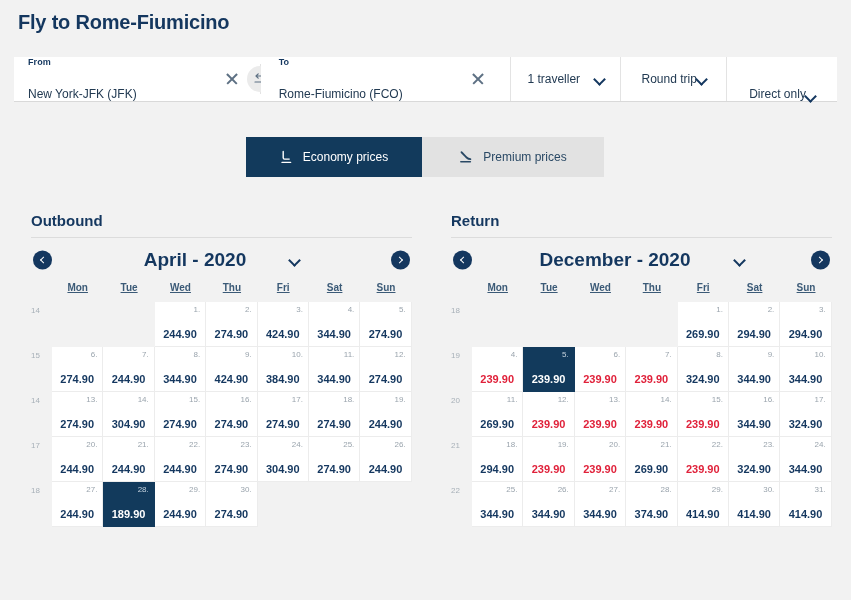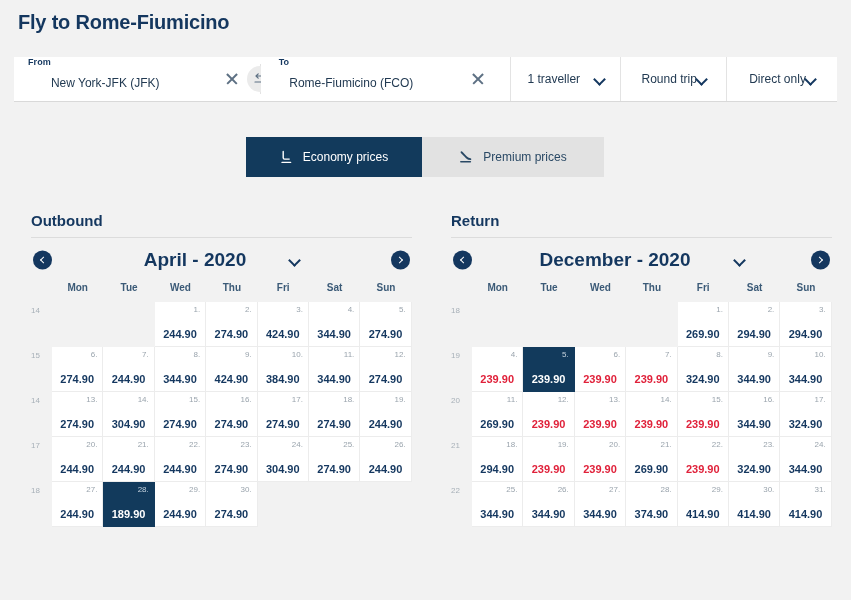--- a/index.html
+++ b/index.html
@@ -23,21 +23,21 @@
   
   .searchbar {
     position: absolute; left: 14px; top: 57px;
     width: 823px; height: 44px;
     display: flex; align-items: stretch;
     background: #ffffff;
     box-shadow: 0 1px 0 rgba(0,0,0,0.10);
   }
   .field {
     position: relative; background: #fff; height: 44px;
-    display: flex; flex-direction: row; 
+    display: flex; flex-direction: column; justify-content: center;
   }
   .field.from { width: 246px; padding-left: 14px; }
   .field.to   { width: 250px; padding-left: 18px; }
   .field-label {
     font-size: 9px; font-weight: bold; color: #14375f;
     line-height: 11px; letter-spacing: 0.1px;
   }
   .field-value {
     font-size: 12px; color: #223a52; line-height: 15px; margin-top: 19px;
   }
@@ -66,21 +66,21 @@
     cursor: pointer;
   }
 
   .select-field {
     height: 44px; display: flex; align-items: center; justify-content: center;
     font-size: 12px; color: #223a52; background: #fff; cursor: pointer;
     border-left: 1px solid #e3e3e3;
   }
   .select-field.travellers { width: 110px; justify-content: space-between; padding: 0 16px; }
   .select-field.trip       { width: 106px; }
-  .select-field.direct     { width: 111px; }
+  .select-field.direct     { width: 111px; align-items: flex-end; }
   .chev {
     width: 9px; height: 9px; position: relative; flex: none;
   }
   .chev::before {
     content: ""; position: absolute; left: 0; top: 0;
     width: 7px; height: 7px;
     border-right: 2px solid #14375f; border-bottom: 2px solid #14375f;
     transform: rotate(45deg);
   }
 
@@ -123,20 +123,21 @@
 
   .month-pick {
     display: flex; align-items: center; gap: 44px; cursor: pointer;
   }
   .month-label { font-size: 19px; font-weight: bold; color: #14375f; }
 
   .dow-row { display: flex; padding-left: 21px; height: 20px; }
   .dow {
     width: 51.4px; text-align: center; font-size: 10px; font-weight: bold;
     color: #3b5a77;
+    text-decoration: underline;
   }
 
   .week-row { display: flex; align-items: stretch; height: 45px; }
   .week-num {
     width: 21px; font-size: 8px; color: #a7b0b8; padding-top: 4px;
     flex: none; text-align: left;
   }
   .cells { display: flex; flex: 1; }
   .cell {
     width: 51.4px; background: #ffffff; border-right: 1px solid #ececec;

